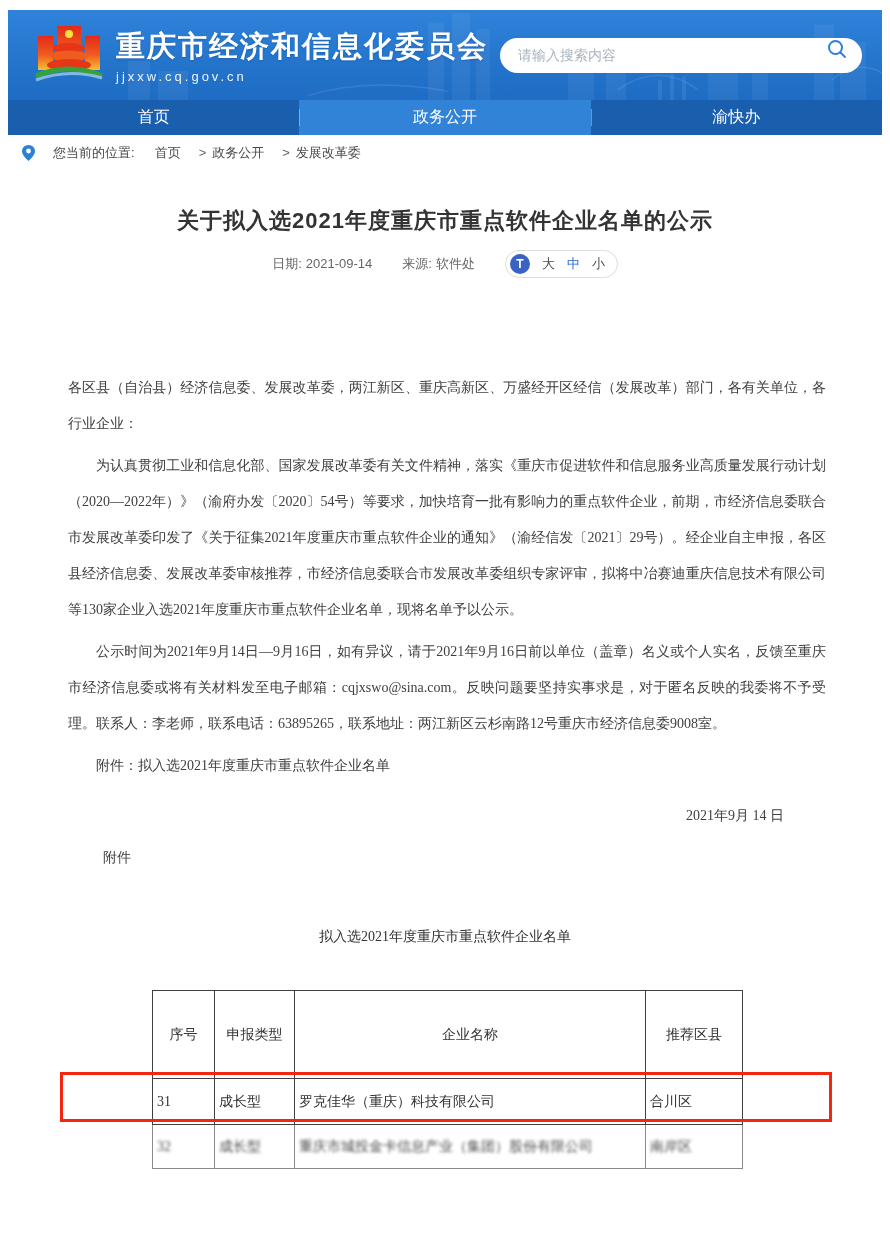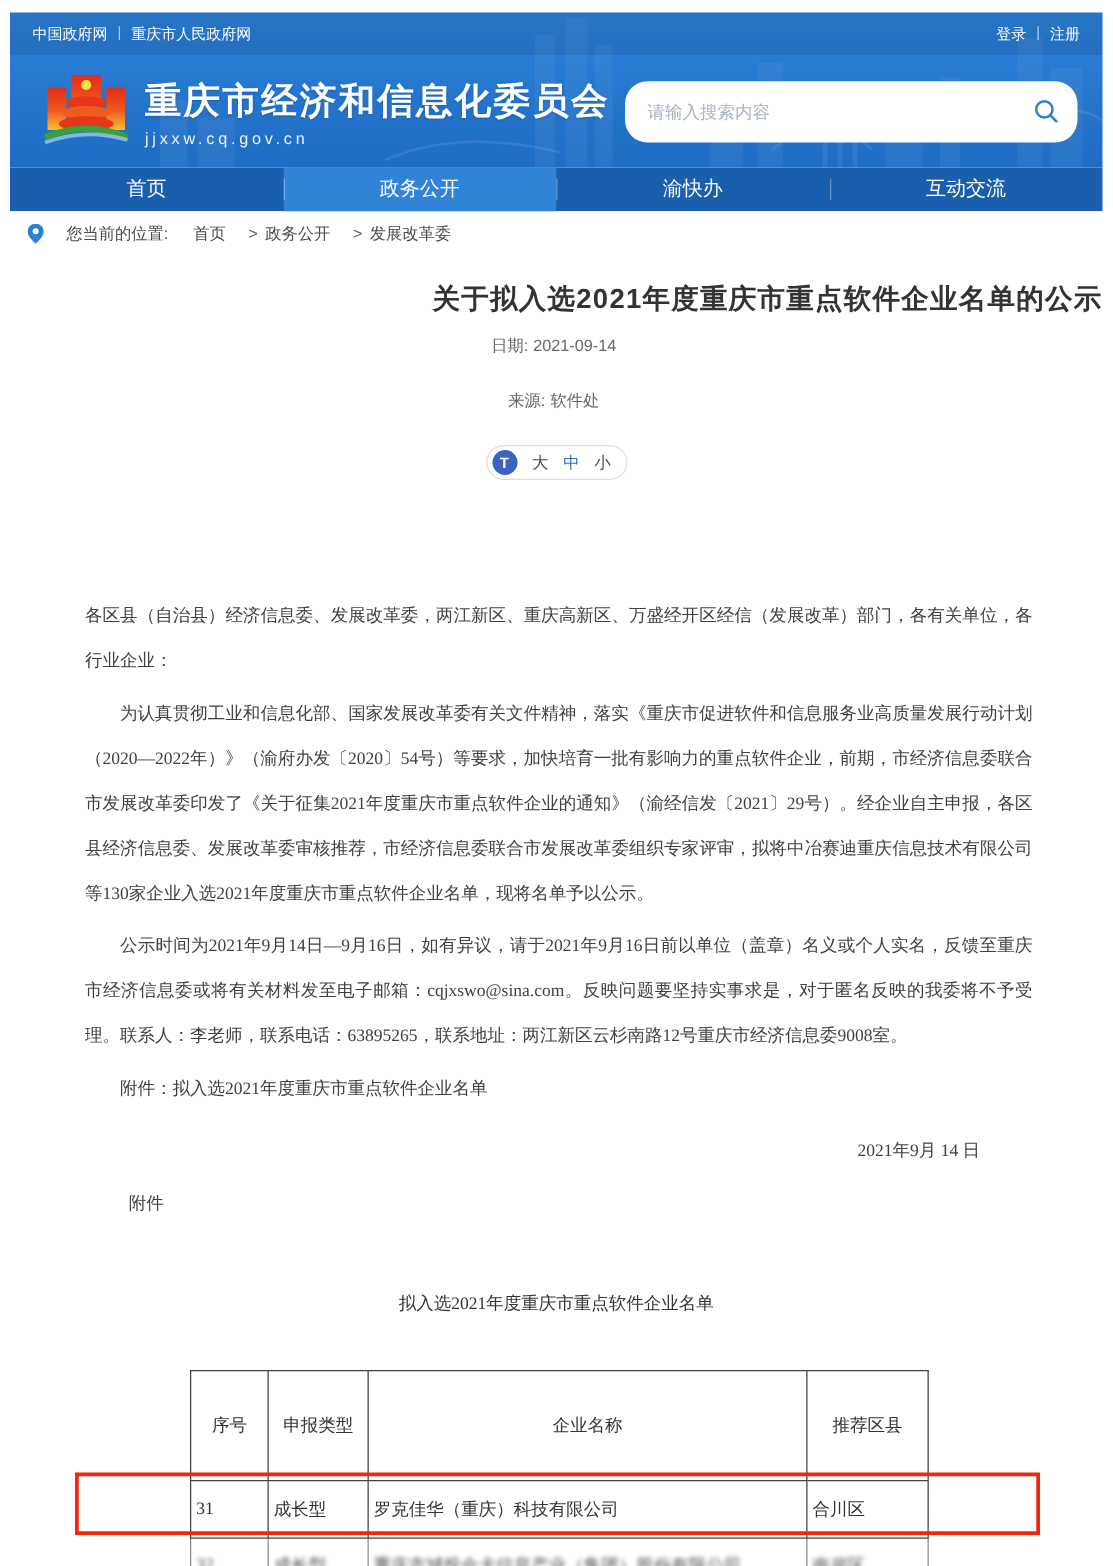--- a/index.html
+++ b/index.html
@@ -10,41 +10,41 @@
   
   .header { position:relative; background:linear-gradient(180deg,#2f83da 0%,#2575cd 55%,#1e6cc4 100%); overflow:hidden; }
   .skyline { position:absolute; inset:0; width:100%; height:100%; opacity:.55; pointer-events:none; }
   .topbar { position:relative; height:34px; background:rgba(8,42,92,.16); display:flex; align-items:center; justify-content:space-between; padding:0 18px; color:#fff; font-size:12px; }
   .topbar a { color:#fff; text-decoration:none; cursor:pointer; }
   .tsep { display:inline-block; width:1px; height:11px; background:rgba(255,255,255,.65); margin:0 9px; vertical-align:-1px; }
   .banner { position:relative; height:90px; display:flex; align-items:center; justify-content:space-between; padding:0 20px 0 26px; }
   .brand { display:flex; align-items:center; gap:12px; }
   .site-name { color:#fff; font-size:29px; font-weight:bold; letter-spacing:2px; text-shadow:0 1px 2px rgba(0,40,90,.25); }
   .site-url { color:rgba(255,255,255,.92); font-size:13px; letter-spacing:3px; margin-top:2px; }
-  .search { position:relative; width:362px; height:49px; background:#fff; border-radius:18px; display:flex; align-items:center; padding:0 14px 0 18px; }
+  .search { position:relative; width:362px; height:35px; background:#fff; border-radius:18px; display:flex; padding:0 14px 0 18px; }
   .search input { flex:1; border:0; outline:0; font-size:14px; color:#333; background:transparent; }
   .search input::placeholder { color:#a9b3be; }
   .search .mag { display:flex; cursor:pointer; }
 
   
   .nav { display:flex; height:35px; background:#1a5eae; }
   .nav-item { flex:1 1 0; display:flex; align-items:center; justify-content:center; color:#fff; font-size:16px; cursor:pointer; position:relative; }
   .nav-item + .nav-item::before { content:""; position:absolute; left:0; top:9px; height:17px; width:1px; background:rgba(255,255,255,.35); }
   .nav-item.active { background:#3183d8; }
 
   
   .breadcrumb { height:35px; display:flex; align-items:center; gap:18px; padding:0 14px; font-size:13px; color:#4a4a4a; background:#fff; }
   .crumb { color:#4a4a4a; text-decoration:none; cursor:pointer; }
   .crumb + .crumb::before { content:">"; margin-right:6px; color:#666; }
   .bc-label { margin-right:2px; }
 
   
   .article { position:relative; }
-  .art-title { margin-top:20px; text-align:right; font-size:22px; font-weight:bold; color:#333; letter-spacing:1px; }
-  .meta { margin-top:14px; display:flex; align-items:center; justify-content:center; gap:26px; font-size:13px; color:#666;flex-direction:column; }
+  .art-title { margin-top:36px; text-align:center; font-size:22px; font-weight:bold; color:#333; letter-spacing:1px; }
+  .meta { margin-top:14px; display:flex; align-items:center; justify-content:center; gap:26px; font-size:13px; color:#666; }
   .meta .pair span { margin-right:4px; }
   .fontsize { display:flex; align-items:center; gap:12px; border:1px solid #ddd; border-radius:14px; padding:3px 12px 3px 4px; }
   .ficon { width:20px; height:20px; border-radius:50%; background:#3a62c0; color:#fff; font-size:12px; font-weight:bold; display:flex; align-items:center; justify-content:center; cursor:pointer; }
   .fs { color:#4a4a4a; cursor:pointer; }
   .fs.active { color:#2b6cd0; }
 
   .doc { margin-top:92px; padding:0 56px 0 60px; font-family:"Liberation Serif","DejaVu Serif",serif; font-size:14px; color:#404040; line-height:36px; text-align:justify; }
   .doc p { margin-top:6px; }
   .doc p.indent { text-indent:2em; }
   .attach-line { margin-top:12px; text-indent:2em; }
@@ -93,28 +93,20 @@
         <path d="M884 96 q-30 -34 -60 0"></path>
         <path d="M300 118 q60 -26 140 -6"></path>
       </g>
       <g fill="rgba(255,255,255,0.14)">
         <rect x="650" y="96" width="4" height="28"></rect>
           <rect x="662" y="88" width="4" height="36"></rect>
           <rect x="674" y="92" width="4" height="32"></rect>
       </g>
     </svg>
 
-    <div class="topbar">
-      <div>
-        <a>中国政府网</a><span class="tsep"></span><a>重庆市人民政府网</a>
-      </div>
-      <div>
-        <a>登录</a><span class="tsep"></span><a>注册</a>
-      </div>
-    </div>
 
     <div class="banner">
       <div class="brand">
         <svg width="70" height="62" viewBox="0 0 70 62">
           <defs>
             <linearGradient id="lg1" x1="0" y1="0" x2="0" y2="1">
               <stop offset="0" stop-color="#e32a18"></stop>
                 <stop offset="0.55" stop-color="#f05a20"></stop>
                 <stop offset="1" stop-color="#f8c030"></stop>
             </linearGradient>
@@ -143,21 +135,20 @@
             </svg>
         </span>
       </div>
     </div>
   </div>
 
   <div class="nav">
     <div class="nav-item">首页</div>
     <div class="nav-item active">政务公开</div>
     <div class="nav-item">渝快办</div>
-    <div class="nav-item">互动交流</div>
   </div>
 
   <div class="breadcrumb">
     <svg width="13" height="16" viewBox="0 0 13 16">
         <path d="M6.5 0C2.9 0 0 2.8 0 6.2 0 10.4 6.5 16 6.5 16S13 10.4 13 6.2C13 2.8 10.1 0 6.5 0z" fill="#2e7fd6"></path>
         <circle cx="6.5" cy="6" r="2.4" fill="#fff"></circle>
       </svg>
     <span class="bc-label">您当前的位置:</span>
     <a class="crumb">首页</a>
     <a class="crumb">政务公开</a>

